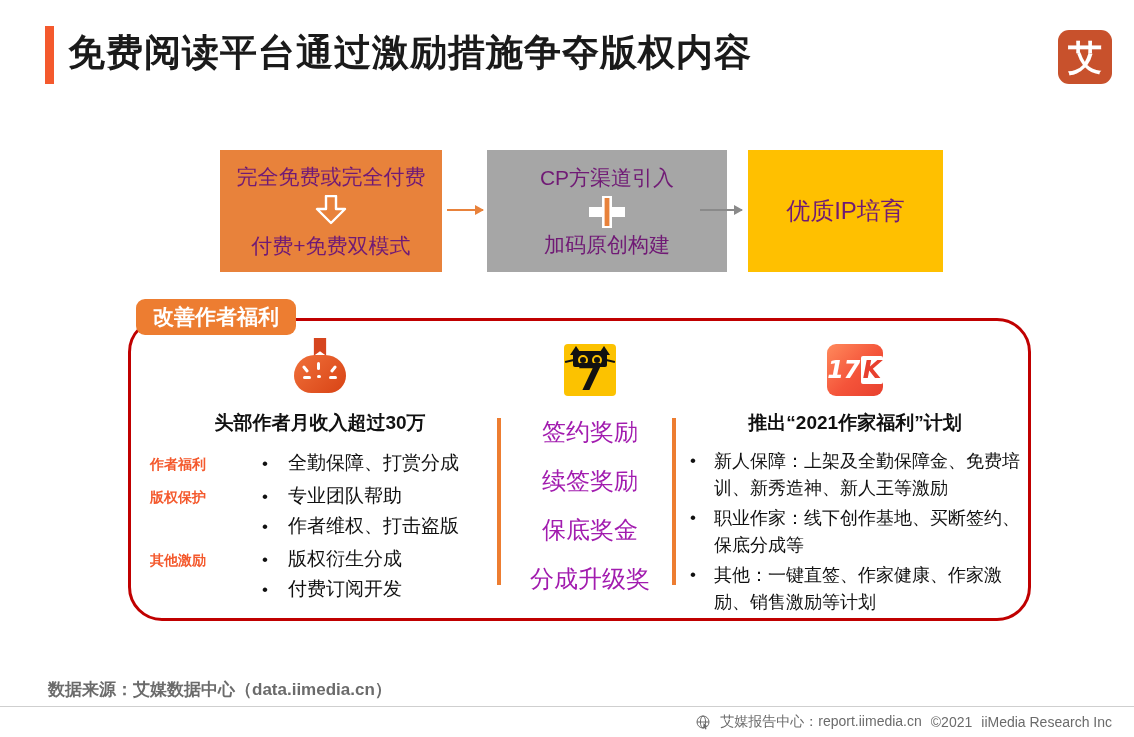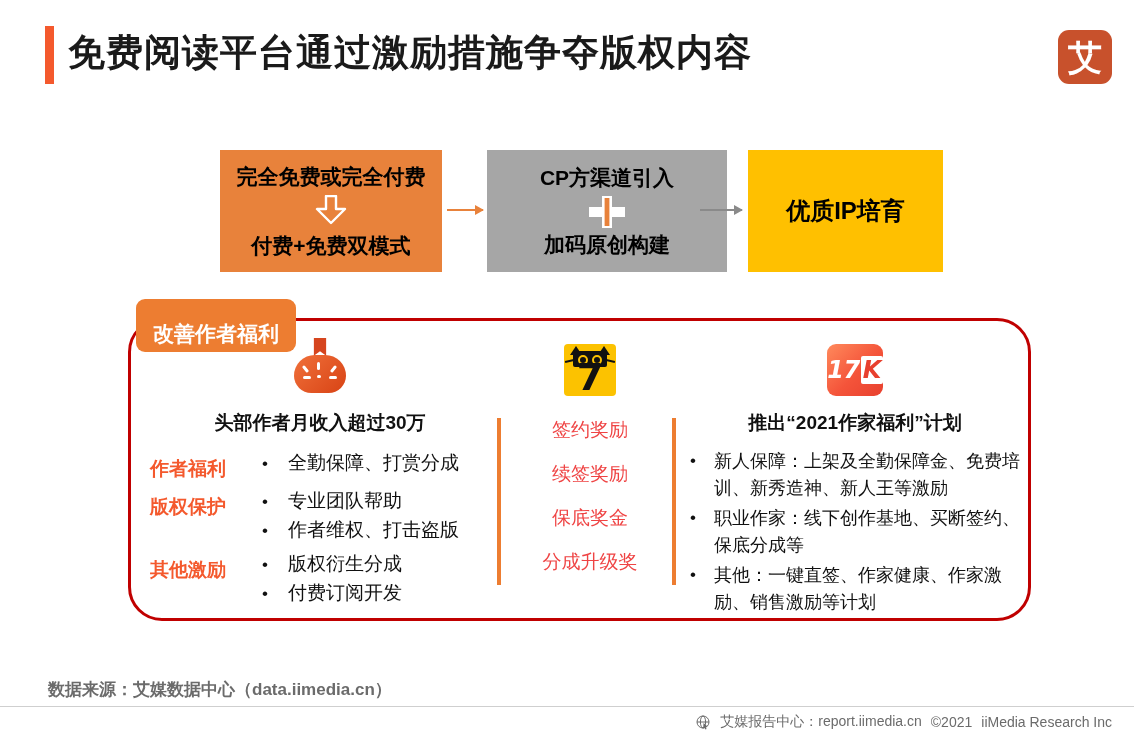--- a/index.html
+++ b/index.html
@@ -41,42 +41,42 @@
   .flow-box{position:absolute;display:flex;flex-direction:column;align-items:center;justify-content:center;}
   .box-free{
     left:220px;top:0;width:222px;height:122px;background:#E8823B;
   }
   .box-cp{
     left:487px;top:0;width:240px;height:122px;background:#A6A6A6;
   }
   .box-ip{
     left:748px;top:0;width:195px;height:122px;background:#FFC000;
   }
-  .box-line{color:#000000;font-size:21px;font-weight:bold;line-height:1.1;white-space:nowrap;}
+  .box-line{color:#701a75;font-size:21px;font-weight:normal;line-height:1.1;white-space:nowrap;}
   .box-ip .box-line{font-size:24px;}
   .down-arrow{margin:6px 0 5px 0;}
   .plus-icon{margin:5px 0 4px 0;position:relative;width:44px;height:34px;}
 
   .arrow-conn{position:absolute;top:59px;height:2px;}
   .arrow-1{left:447px;width:36px;background:#E8823B;}
   .arrow-2{left:700px;width:42px;background:#8a8a8a;}
   .arrow-head{position:absolute;right:-1px;top:-4px;width:0;height:0;border-top:5px solid transparent;border-bottom:5px solid transparent;}
   .arrow-1 .arrow-head{border-left:9px solid #E8823B;}
   .arrow-2 .arrow-head{border-left:9px solid #8a8a8a;}
 
   
   .panel{
     position:absolute;left:128px;top:318px;width:903px;height:303px;
     border:3px solid #C00000;border-radius:34px;
     box-sizing:border-box;
   }
   .panel-tab{
     position:absolute;left:136px;top:299px;
     background:#ED7D31;border-radius:9px;
-    padding:24px 17px 8px 17px;
+    padding:7px 17px 8px 17px;
     color:#fff;font-size:21px;font-weight:bold;line-height:1;
     white-space:nowrap;z-index:5;
   }
 
   
   .col{position:absolute;}
   .col-1{left:150px;top:330px;width:340px;}
   .col-2{left:510px;top:330px;width:160px;}
   .col-3{left:690px;top:330px;width:330px;}
 
@@ -137,33 +137,33 @@
 
   
   .vdiv{position:absolute;width:4px;background:#ED7D31;}
   .vdiv-1{left:497px;top:418px;height:167px;}
   .vdiv-2{left:672px;top:418px;height:167px;}
 
   
   .c1-body{position:relative;margin-top:12px;}
   .c1-row{display:flex;align-items:flex-start;margin-bottom:4px;}
   .c1-label{
-    width:112px;flex:0 0 112px;color:#F4592D;font-size:19px;font-weight:bold;
+    width:112px;flex:0 0 112px;color:#F4592D;font-size:14px;font-weight:bold;
     white-space:nowrap;padding-top:8px;
   }
   .c1-items{flex:1;}
   .c1-item{
     display:flex;align-items:baseline;font-size:19px;color:#111;
     line-height:1.55;white-space:nowrap;
   }
   .bullet{flex:0 0 26px;font-size:17px;color:#111;line-height:1.55;}
 
   
   .c2-list{margin-top:24px;text-align:center;}
-  .c2-item{font-size:19px;color:#ef4444;line-height:1;margin-bottom:25px;white-space:nowrap;}
+  .c2-item{font-size:24px;color:#a21caf;line-height:1;margin-bottom:25px;white-space:nowrap;}
 
   
   .c3-list{margin-top:12px;}
   .c3-item{display:flex;align-items:flex-start;margin-bottom:3px;}
   .c3-bullet{flex:0 0 24px;font-size:17px;color:#111;line-height:1.5;}
   .c3-text{font-size:18px;color:#111;line-height:1.5;}
 
   
   .source{
     position:absolute;left:48px;top:678px;

